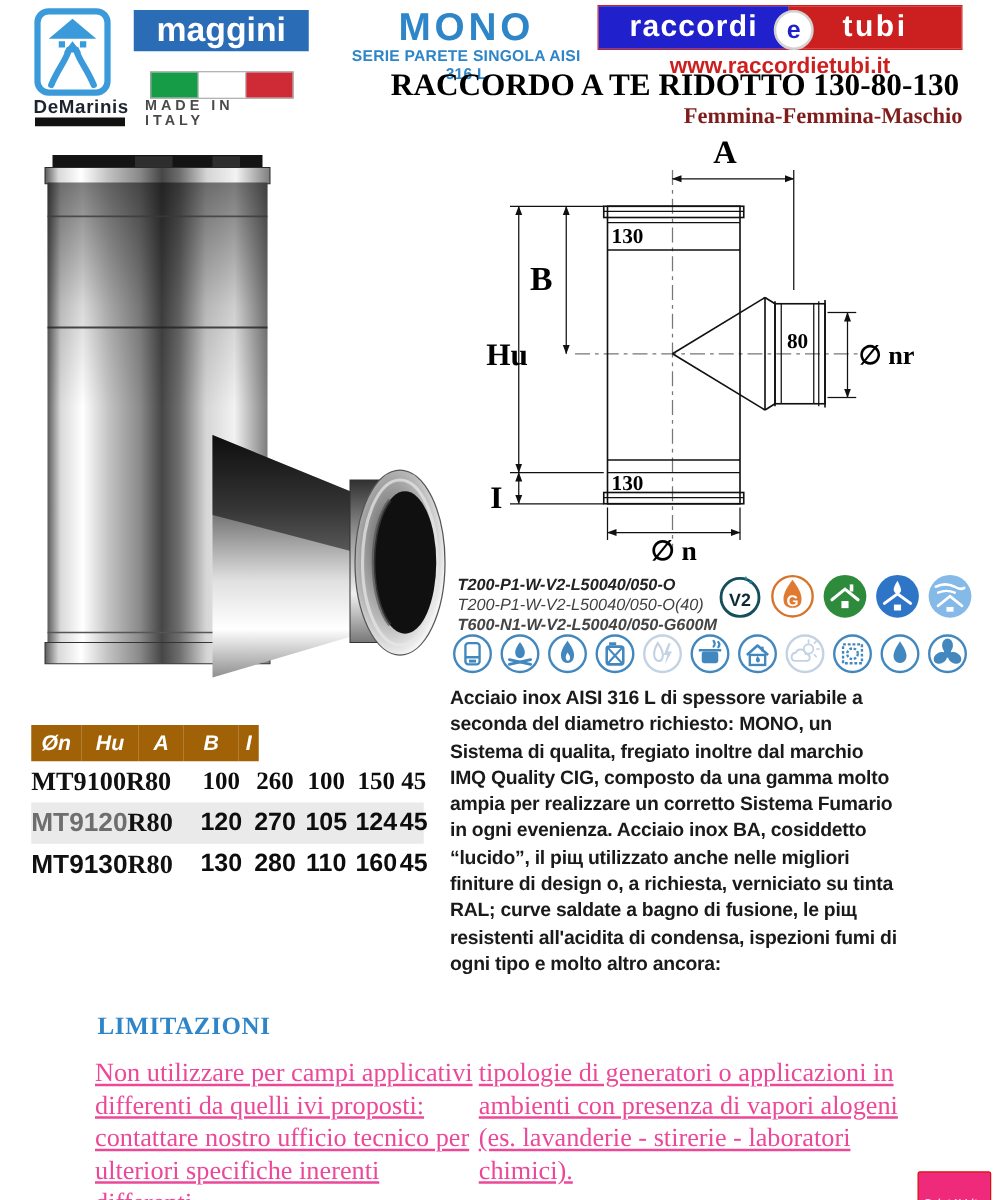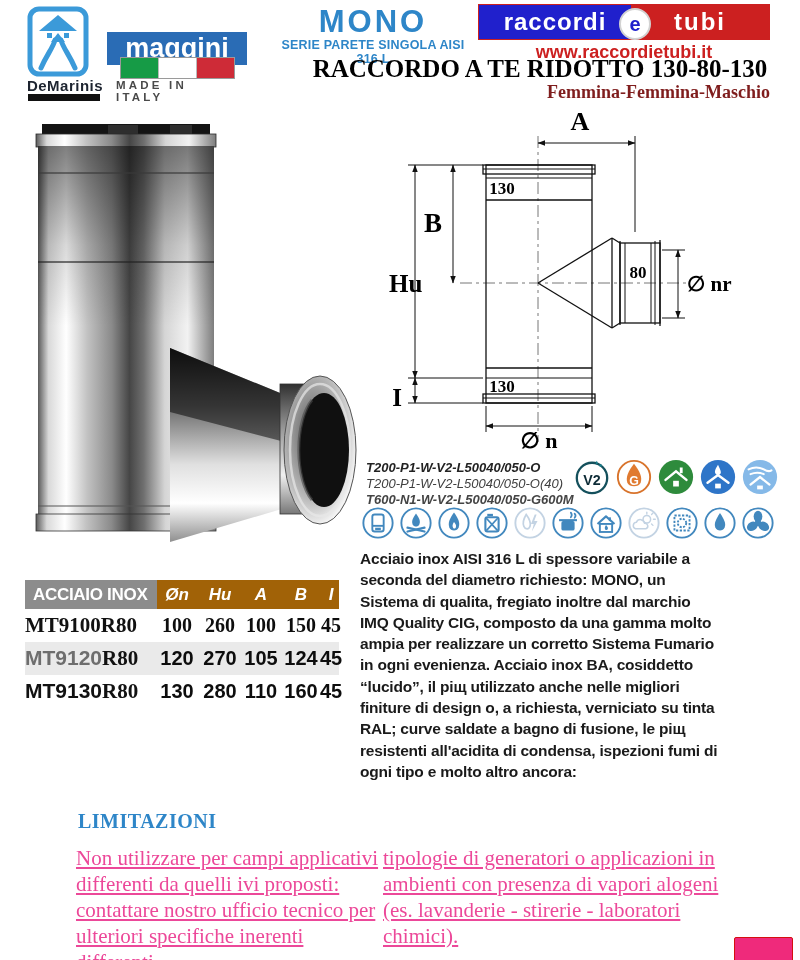--- a/index.html
+++ b/index.html
@@ -5,21 +5,21 @@
   html,body{margin:0;padding:0;}
   body{width:800px;height:960px;background:#ffffff;font-family:"Liberation Sans",sans-serif;position:relative;overflow:hidden;color:#111;}
   .abs{position:absolute;}
   .pre{white-space:pre-line;}
 
   
   .dm-icon{left:27px;top:6px;width:62px;height:71px;}
   .dm-name{left:22px;top:77px;width:86px;font-size:15px;font-weight:bold;letter-spacing:.5px;color:#1d2430;text-align:center;}
   .dm-bar{left:28px;top:94px;width:72px;height:7px;background:#111;}
   .maggini{left:107px;top:8px;width:140px;height:33px;background:#2a6cb5;color:#fff;
-           font-size:27px;font-weight:bold;display:flex;align-items:center;justify-content:center;letter-spacing:0;margin-top:24px;}
+           font-size:27px;font-weight:bold;display:flex;align-items:center;justify-content:center;letter-spacing:0;}
   .flag{left:120px;top:57px;width:113px;height:20px;display:flex;border:1px solid #9a9a9a;}
   .flag>div{flex:1;border-right:1px solid #bbb;}
   .flag>div:last-child{border-right:none;}
   .fg{background:#169b46;} .fw{background:#fff;} .fr{background:#ce2b37;}
   .mii{left:116px;top:79px;width:124px;font-size:11.5px;font-weight:bold;color:#4a4a4a;letter-spacing:3.2px;}
   .mono-wrap{left:278px;top:6px;width:190px;text-align:center;}
   .mono-t{font-size:31px;font-weight:bold;color:#2e86c8;letter-spacing:3px;line-height:32px;}
   .mono-s{font-size:12.5px;font-weight:bold;color:#2e86c8;letter-spacing:.2px;}
   .rt{left:478px;top:4px;width:292px;height:36px;display:flex;align-items:stretch;border:1px solid #cc2020;box-sizing:border-box;}
   .rt-b{background:#2020cc;color:#fff;width:152px;display:flex;align-items:center;justify-content:center;font-size:24px;font-weight:bold;letter-spacing:1px;}
@@ -355,21 +355,20 @@
 ampia per realizzare un corretto Sistema Fumario
 in ogni evenienza. Acciaio inox BA, cosiddetto
 “lucido”, il piщ utilizzato anche nelle migliori
 finiture di design o, a richiesta, verniciato su tinta
 RAL; curve saldate a bagno di fusione, le piщ
 resistenti all'acidita di condensa, ispezioni fumi di
 ogni tipo e molto altro ancora:</div>
 
 <div class="abs tbl">
   <div class="trow thead">
-    <div class="c-name">ACCIAIO INOX</div>
     <div class="c-num c1">Øn</div>
     <div class="c-num c2">Hu</div>
     <div class="c-num c3">A</div>
     <div class="c-num c4">B</div>
     <div class="c-num c5">I</div>
   </div>
   <div class="trow">
     <div class="c-name code-cell r-serif">
       <span>MT9100</span>
         <span class="sfx">R80</span>

